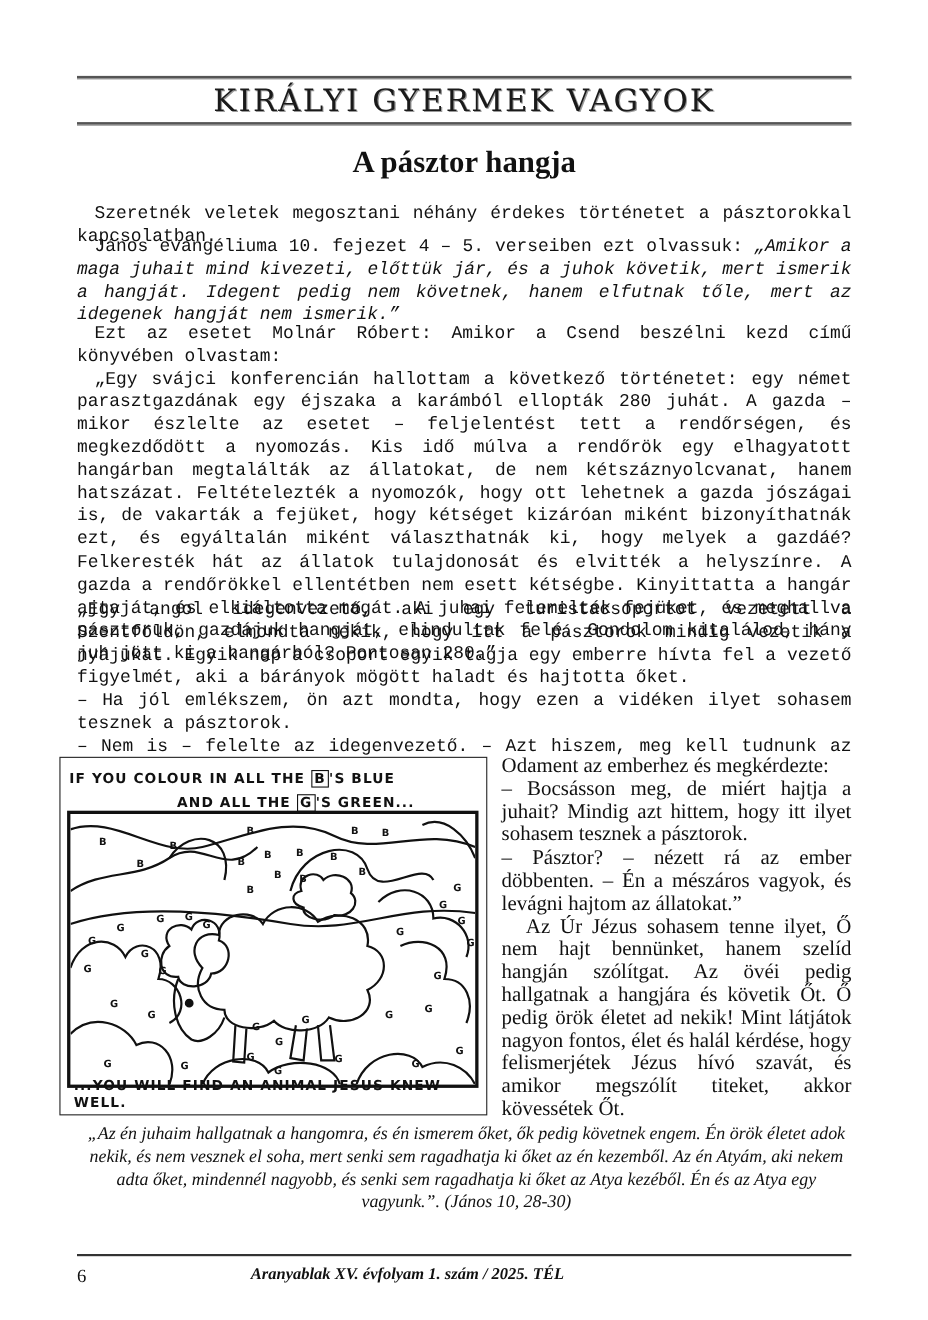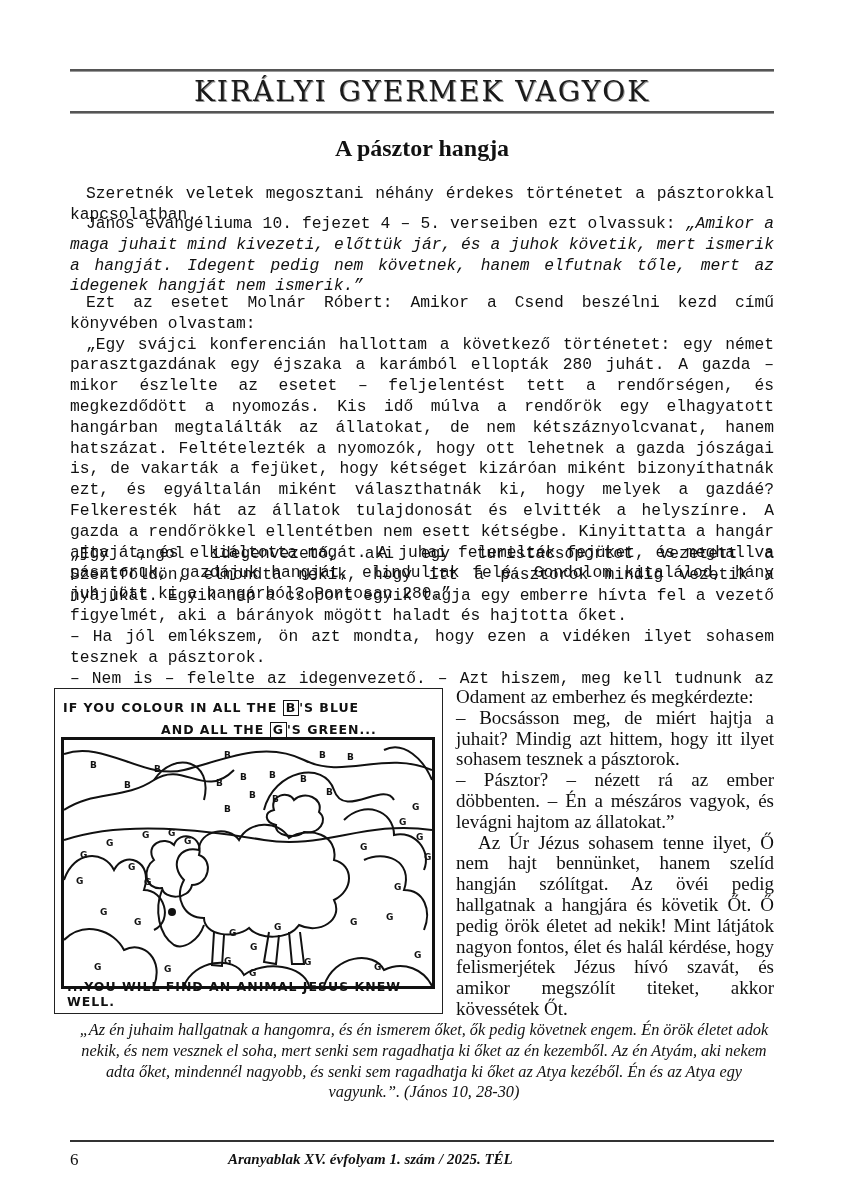--- a/index.html
+++ b/index.html
@@ -43,21 +43,21 @@
       font-variant: small-caps;
       line-height: 36px;
     }
     .article-title {
       position: absolute;
       left: 70px; width: 704px;
       top: 131px;
       text-align: center;
       font-family: "Liberation Serif", serif;
       font-weight: bold;
-      font-size: 24px;
+      font-size: 28px;
       line-height: 34px;
     }
     .text {
       position: absolute;
       left: 70px;
       width: 704px;
       font-size: 16.3px;
       line-height: 20.8px;
       text-align: justify;
       font-family: Liberation Mono, monospace;

